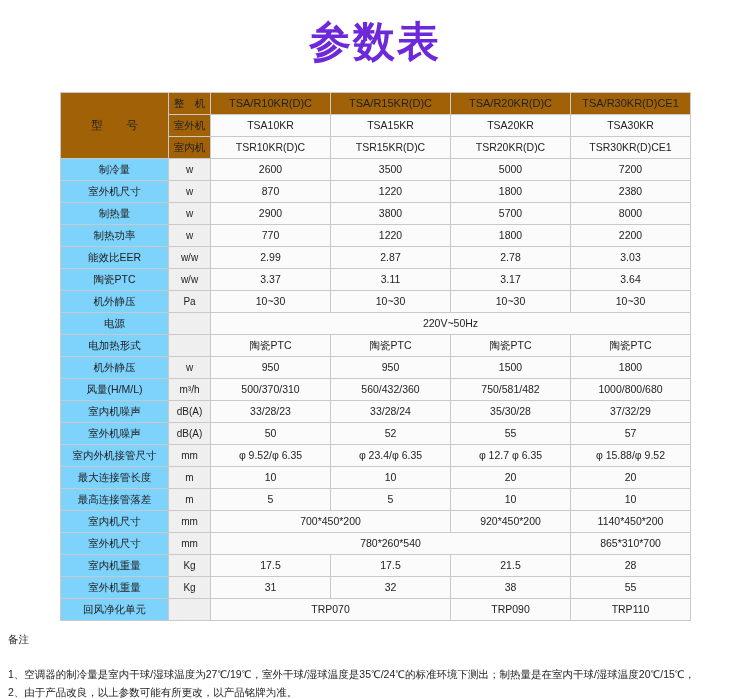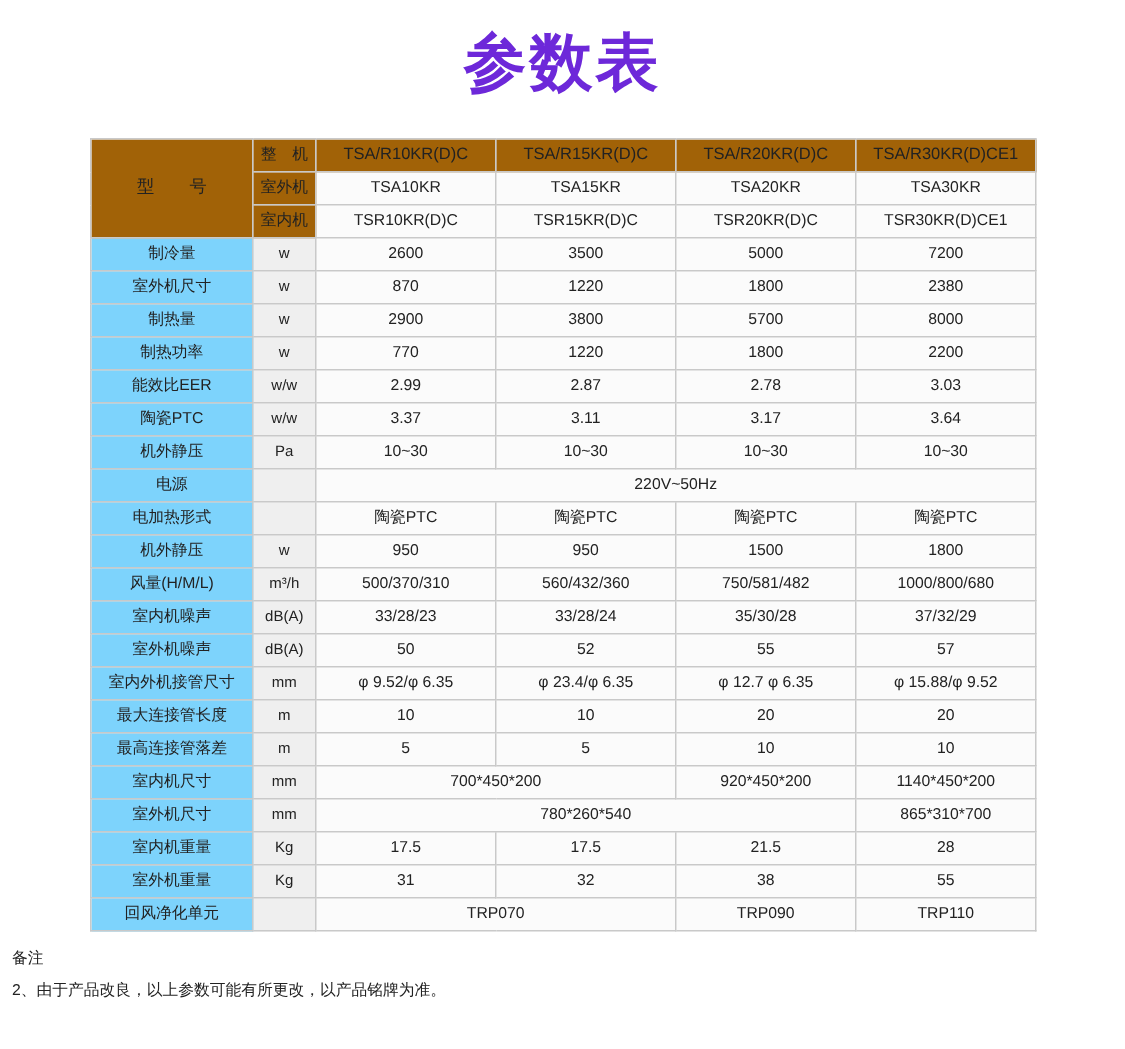--- a/index.html
+++ b/index.html
@@ -77,21 +77,21 @@
   col.c-label { width: 108px; }
   col.c-unit  { width: 42px; }
   col.c-v     { width: 120px; }
   .notes {
     padding: 10px 8px 0 8px;
     font-size: 10.5px;
     line-height: 1.65;
     color: #222;
   }
   .notes div { white-space: nowrap; }
-  .notes .note-title { margin-bottom: 4px; }
+  .notes .note-title { margin-bottom: 18px; }
 </style>
 </head>
 <body>
 
 <div class="page">
 
   <div class="title">参数表</div>
 
   <div class="table-wrap">
     <table class="spec">
@@ -288,16 +288,17 @@
             <td class="val-wide" colspan="2">TRP070</td>
             <td class="val-wide" colspan="1">TRP090</td>
             <td class="val-wide" colspan="1">TRP110</td>
           </tr>
         </tbody>
     </table>
   </div>
 
   <div class="notes">
     <div class="note-title">备注</div>
+    <div>1、空调器的制冷量是室内干球/湿球温度为27℃/19℃，室外干球/湿球温度是35℃/24℃的标准环境下测出；制热量是在室内干球/湿球温度20℃/15℃，</div>
     <div>2、由于产品改良，以上参数可能有所更改，以产品铭牌为准。</div>
   </div>
 
 </div>
 
 </body></html>

